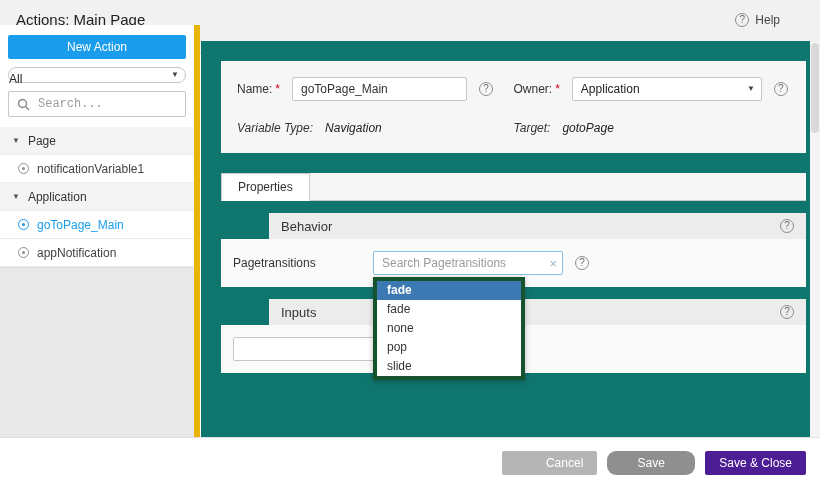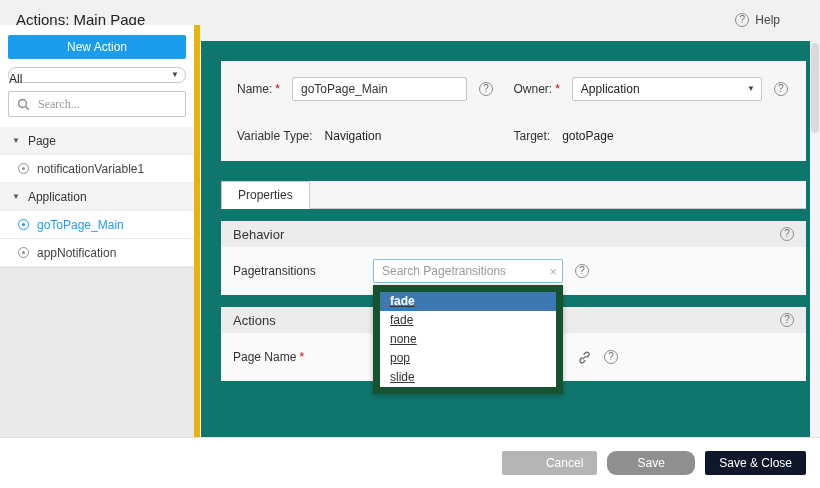--- a/index.html
+++ b/index.html
@@ -31,21 +31,21 @@
     border-radius:2px; font-size:12px; font-family:inherit; cursor:pointer; }
   .side-select { position:relative; height:16px; border:1px solid #c6c6c6;
     background:#fff; border-radius:12px; line-height:22px; padding:0 20px 0 0;
     cursor:pointer; color:#222; }
   .caret { font-size:8px; color:#444; }
   .select-caret { position:absolute; right:6px; top:50%; transform:translateY(-50%); }
   .side-search { position:relative; height:26px; border:1px solid #c6c6c6;
     border-radius:2px; background:#fff; display:flex; align-items:center;
     padding:0 8px; gap:6px; }
   .side-search input { border:none; outline:none; flex:1; min-width:0;
-    font-size:12px; color:#3b82f6; font-family:Liberation Serif, serif; background:transparent; }
+    font-size:12px; color:#3b82f6; font-family:Liberation Mono, monospace; background:transparent; }
   ::placeholder { color:#9a9a9a; }
 
   .tree { margin-top:4px; }
   .tree-row { height:28px; display:flex; align-items:center; gap:8px;
     border-bottom:1px solid #ececec; cursor:pointer; }
   .tree-group { background:#f4f4f4; padding-left:12px; color:#333; }
   .tree-group .caret { color:#555; }
   .tree-leaf { padding-left:18px; color:#444; background:#fff; }
   .node-icon { width:11px; height:11px; border:1px solid #8f8f8f;
     border-radius:50%; position:relative; flex:0 0 auto; }
@@ -55,74 +55,74 @@
   .tree-leaf.selected .node-icon { border-color:#1a9ded; }
   .tree-leaf.selected .node-icon::after { background:#1a9ded; }
   .side-filler { flex:1; background:#e9e9e9; border-top:1px solid #dedede; }
 
   
   .main { position:absolute; top:41px; left:201px; right:0; bottom:51px; background:#0f766e; }
   .main-inner { padding:20px 14px 0 20px; }
 
   .form-panel { background:#f6f6f6; padding:16px 16px 18px; }
   .f-row { display:flex; align-items:center; }
-  .f-row + .f-row { margin-top:28px; }
+  .f-row + .f-row { margin-top:20px;font-style:italic; }
   .f-col { width:50%; display:flex; align-items:center; min-width:0; }
   .lbl { color:#333; margin-right:12px; white-space:nowrap; }
   .req { color:#d0021b; margin-left:3px; }
   .val { color:#222; }
   .text-input { height:24px; border:1px solid #c6c6c6; border-radius:2px;
     padding:0 8px; font-size:12px; font-family:inherit; color:#333; background:#fff; }
   .name-input { width:175px; }
   .owner-select { position:relative; width:190px; height:24px;
     border:1px solid #c6c6c6; border-radius:2px; background:#fff;
     line-height:22px; padding:0 20px 0 8px; cursor:pointer; color:#222; }
   .help-after { margin-left:12px; }
 
   .tabs { margin-top:20px; height:28px; background:#f6f6f6;
     border-bottom:1px solid #c9c9c9; display:flex; }
   .tab { padding:0 16px; line-height:27px; color:#333; cursor:pointer; }
   .tab.active { background:#fff; border:1px solid #c9c9c9;
     border-bottom:1px solid #fff; margin-bottom:-1px; }
 
   .section { margin-top:12px; }
   .sec-head { height:26px; background:#ececec; display:flex; align-items:center;
-    padding:0 12px; font-size:13px; color:#333; }
+    padding:0 12px; font-size:13px; color:#333;margin-left:48px; }
   .sec-head .help-icon { margin-left:auto; }
   .sec-body { background:#fafafa; padding:12px; display:flex;
     align-items:center; position:relative; }
   .field-label { width:140px; flex:0 0 140px; color:#333; }
   .combobox { position:relative; width:190px; flex:0 0 190px; }
   .combobox input { width:100%; height:24px; border:1px solid #85bfe6;
     border-radius:2px; padding:0 22px 0 8px; font-size:12px;
     font-family:inherit; outline:none; }
   .clear-x { position:absolute; right:6px; top:50%; transform:translateY(-50%);
     color:#9ab4c6; font-size:13px; line-height:1; cursor:pointer; }
-  .dropdown { position:absolute; left:152px; top:38px; width:190px;
-    background:#fff; border:7px solid #14532d;
-    box-shadow:0 2px 6px rgba(0,0,0,.25); z-index:20;text-decoration:underline; }
+  .dropdown { position:absolute; left:152px; top:38px; width:152px;
+    background:#fff; border:4px solid #14532d;
+    box-shadow:0 2px 6px rgba(0,0,0,.25); z-index:20; }
   .option { height:19px; line-height:19px; padding:0 10px; color:#333; cursor:pointer; }
   .option.selected { background:#3c79b2; color:#fff; font-weight:bold; }
   .page-input { width:190px; background:#fff; }
   .icon-btn { margin-left:14px; display:inline-flex; align-items:center; cursor:pointer; }
 
   .scrollbar { position:absolute; top:0; right:0; width:10px; bottom:0; background:#f4f4f4; }
   .scroll-thumb { position:absolute; top:2px; left:1px; width:8px; height:90px;
     background:#d9d9d9; border-radius:4px; }
 
   
   .footer { position:absolute; left:0; right:0; bottom:0; height:51px;
     background:#fff; border-top:1px solid #e0e0e0;
     display:flex; align-items:center; justify-content:flex-end;
     gap:10px; padding-right:14px; }
   .btn { height:24px; min-width:88px; border:none; border-radius:2px;
     color:#fff; font-size:12px; font-family:inherit; cursor:pointer; padding:0 14px; }
   .btn-cancel { background:#b5b5b5;padding-left:44px; }
   .btn-save { background:#8f8f8f;border-radius:9px; }
-  .btn-primary { background:#0f172a; min-width:96px; }
+  .btn-primary { background:#4c1d95; min-width:96px; }
 </style>
 </head>
 <body>
 
 <div class="header">
   <div class="title">Actions: Main Page</div>
   <div class="help">
     <span class="help-icon">?</span>
     <span>Help</span>
   </div>
@@ -222,25 +222,24 @@
           <div class="option">fade</div>
           <div class="option">none</div>
           <div class="option">pop</div>
           <div class="option">slide</div>
         </div>
       </div>
     </div>
 
     <div class="section">
       <div class="sec-head">
-        <span>Actions</span>
+        <span>Inputs</span>
         <span class="help-icon">?</span>
       </div>
       <div class="sec-body">
-        <span class="field-label"><span>Page Name</span><span class="req">*</span></span>
         <input class="text-input page-input" type="text" style="">
         <span class="icon-btn">
           <svg width="15" height="15" viewBox="0 0 16 16" fill="none" stroke="#666" stroke-width="1.4" stroke-linecap="round">
             <path d="M6.5 9.5 L9.5 6.5"></path>
             <path d="M7.5 4.5 l1.8 -1.8 a2.3 2.3 0 0 1 3.2 3.2 L10.7 7.7"></path>
             <path d="M8.5 11.5 l-1.8 1.8 a2.3 2.3 0 0 1 -3.2 -3.2 L5.3 8.3"></path>
           </svg>
         </span>
         <span class="help-icon help-after">?</span>
       </div>

